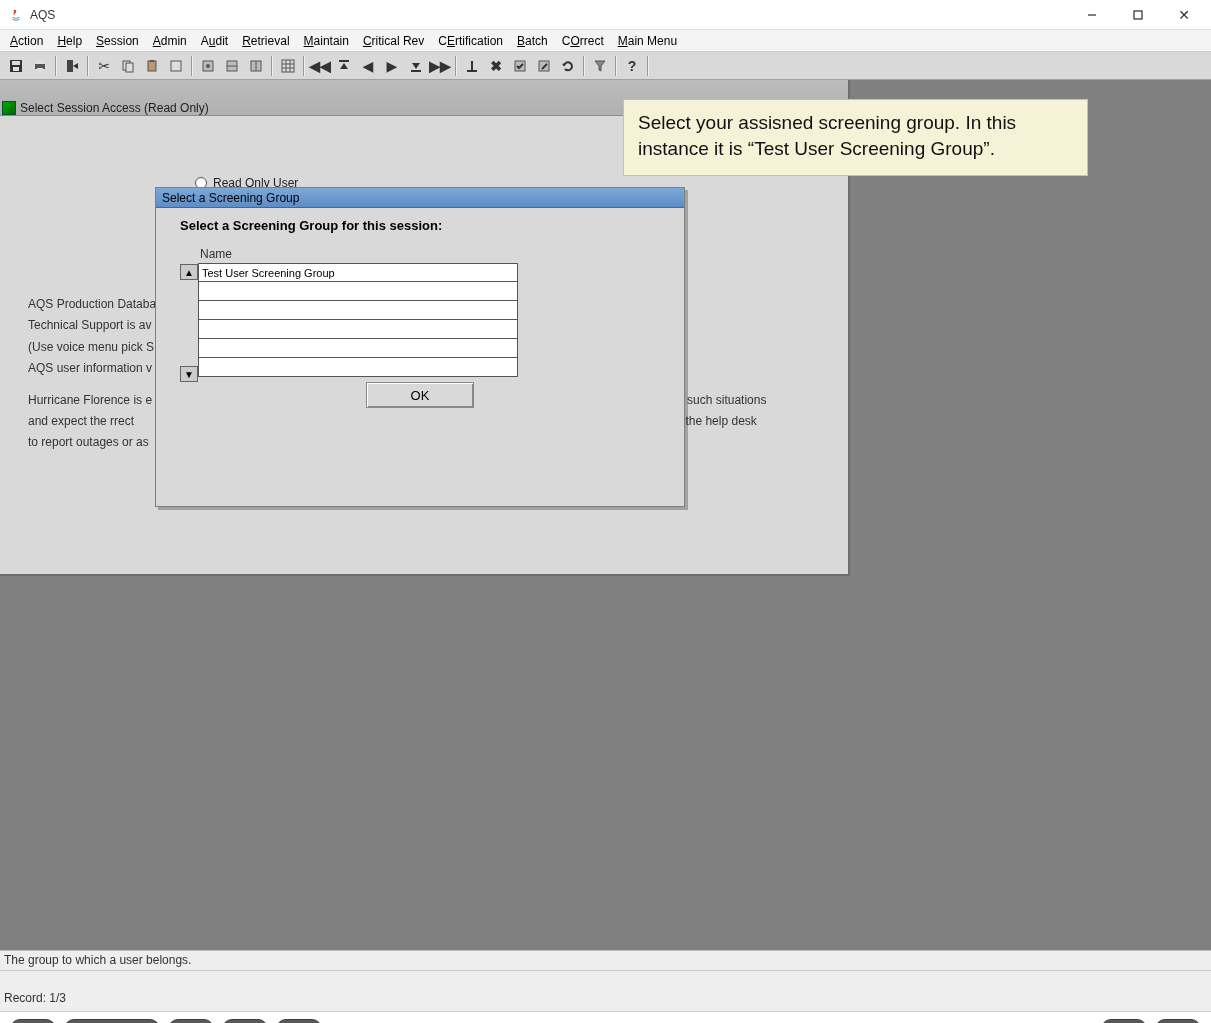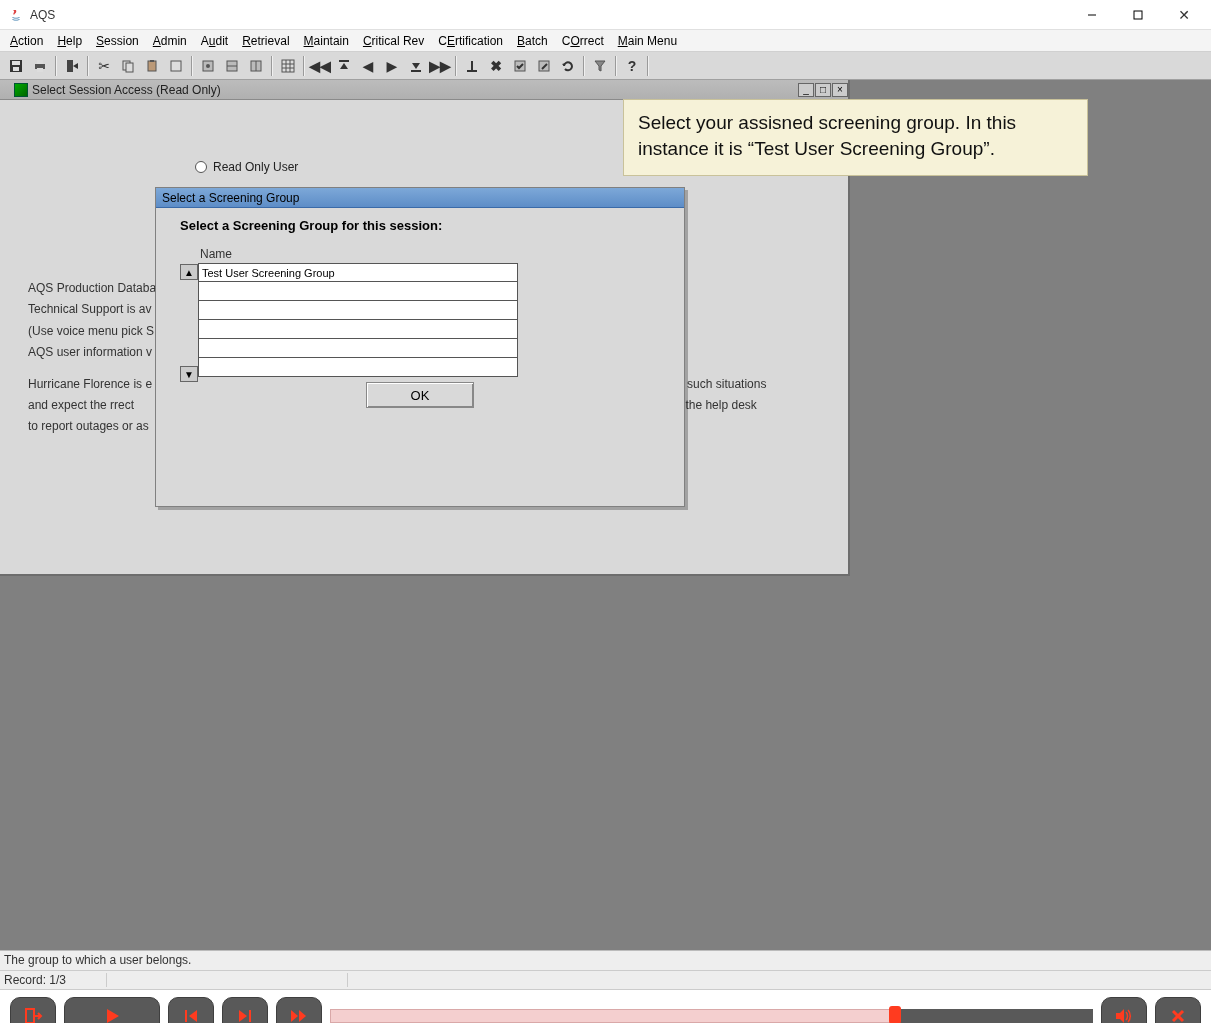--- a/index.html
+++ b/index.html
@@ -80,24 +80,24 @@
   .session-window {
     position:absolute;
     left: 0; top: 0;
     width: 850px;
     height: 496px;
     background: #d9d9d9;
     border-right:2px solid #6d6d6d;
     border-bottom:2px solid #6d6d6d;
   }
   .session-title {
-    height: 20px;
+    height: 36px;
     background: linear-gradient(#bcbcbc,#b0b0b0);
-    display:flex; align-items:center;
-    padding-left:14px;
+    display:flex; align-items:flex-end;
+    padding-left:2px;
     border-bottom:1px solid #8a8a8a;
   }
   .session-title .icongreen {
     width:14px;height:14px;
     background: linear-gradient(135deg,#0a0,#060);
     margin-right:4px;
     border:1px solid #053;
   }
   .session-title .txt { flex:0 0 auto; color:#222;}
   .session-title .spacer{flex:1;}
@@ -205,21 +205,21 @@
     font-family: Arial, sans-serif;
     z-index:50;
   }
   
   .status1{
     height:20px;background:#eee;border-top:1px solid #bbb;
     padding:2px 4px;color:#333;
   }
   .status2{
     height:20px;background:#eee;border-top:1px solid #ccc;border-bottom:1px solid #ccc;
-    padding:2px 4px;color:#333;
+    padding:20px 4px;color:#333;
     display:flex;gap:40px;
   }
   .status2 .seg{border-left:1px solid #ccc;height:100%;}
   
   .player{
     height:52px;
     background:#fff;
     display:flex;
     align-items:center;
     gap:8px;

